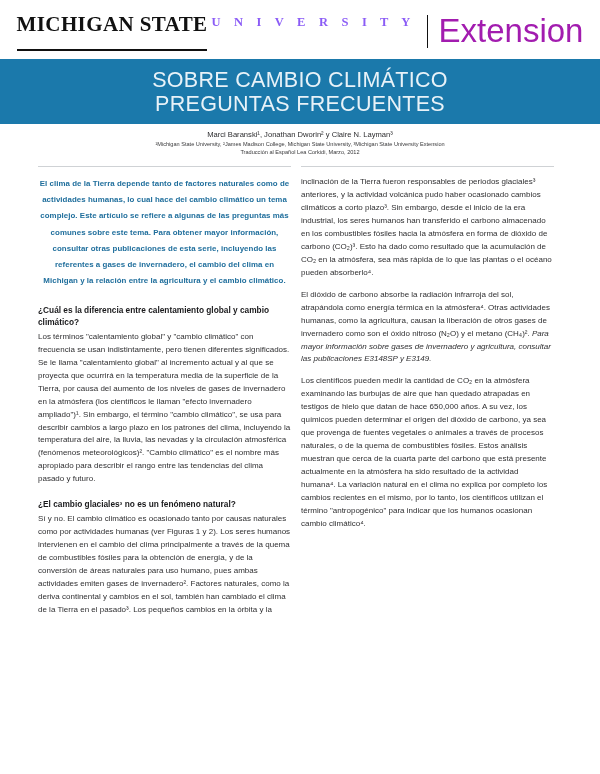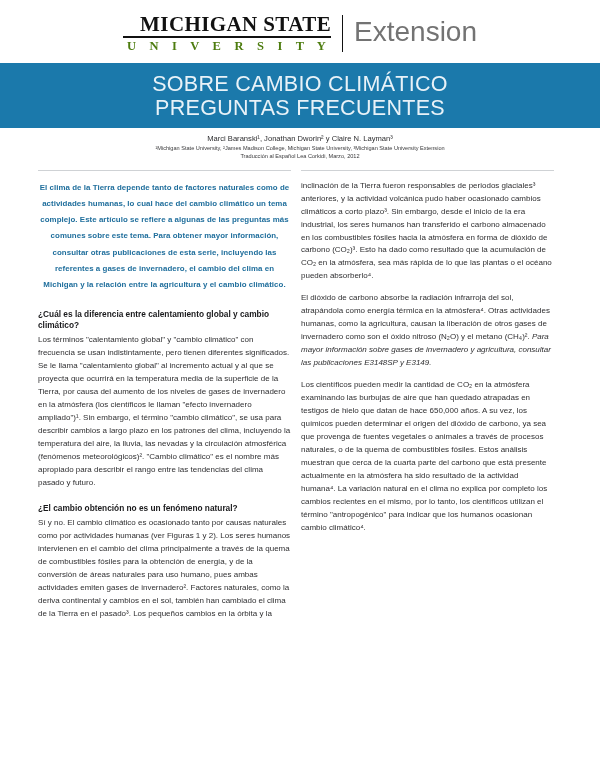--- a/index.html
+++ b/index.html
@@ -24,55 +24,55 @@
     padding: 14px 0 8px 0;
     display: flex;
     justify-content: center;
     align-items: flex-start;
   }
   .logo-block {
     display: flex;
     align-items: stretch;
   }
   .msu-lockup {
-    text-align: right;
+    text-align: left;
     padding-right: 11px;
     display: flex;
-    flex-direction: column;
+    flex-direction: row;
     justify-content: center;
   }
   .msu-top {
     font-family: "Liberation Serif", serif;
     font-weight: bold;
     font-size: 21px;
     letter-spacing: 0.4px;
     color: #111111;
     line-height: 1;
     border-bottom: 2.5px solid #111111;
     padding-bottom: 1px;
   }
   .msu-bottom {
     font-family: "Liberation Serif", serif;
     font-weight: bold;
     font-size: 12.5px;
     letter-spacing: 5.2px;
-    color: #4d7c0f;
+    color: #8b5cf6;
     line-height: 1.25;
     padding-top: 1px;
     padding-left: 4px;
   }
   .divider-rule {
     width: 1px;
     background: #111111;
     margin: 1px 0 3px 0;
   }
   .extension-word {
     font-family: "Liberation Sans", sans-serif;
-    font-size: 28px;
-    color: #737373;
+    font-size: 33px;
+    color: #a21caf;
     line-height: 1;
     padding-left: 11px;
     display: flex;
     align-items: center;
     padding-bottom: 4px;
   }
 
   
   .series-bar {
     background: #e2e3e5;
@@ -191,21 +191,21 @@
 
   <div class="columns">
 
     <div class="col">
       <div class="rule-top"></div>
       <div class="lede">El clima de la Tierra depende tanto de factores naturales como de actividades humanas, lo cual hace del cambio climático un tema complejo. Este artículo se refiere a algunas de las preguntas más comunes sobre este tema. Para obtener mayor información, consultar otras publicaciones de esta serie, incluyendo las referentes a gases de invernadero, el cambio del clima en Michigan y la relación entre la agricultura y el cambio climático.</div>
 
       <h2 class="qhead">¿Cuál es la diferencia entre calentamiento global y cambio climático?</h2>
       <p class="body">Los términos "calentamiento global" y "cambio climático" con frecuencia se usan indistintamente, pero tienen diferentes significados. Se le llama "calentamiento global" al incremento actual y al que se proyecta que ocurrirá en la temperatura media de la superficie de la Tierra, por causa del aumento de los niveles de gases de invernadero en la atmósfera (los científicos le llaman "efecto invernadero ampliado")¹. Sin embargo, el término "cambio climático", se usa para describir cambios a largo plazo en los patrones del clima, incluyendo la temperatura del aire, la lluvia, las nevadas y la circulación atmosférica (fenómenos meteorológicos)². "Cambio climático" es el nombre más apropiado para describir el rango entre las tendencias del clima pasado y futuro.</p>
 
-      <h2 class="qhead">¿El cambio obtención no es un fenómeno natural?</h2>
+      <h2 class="qhead">¿El cambio glaciales³ no es un fenómeno natural?</h2>
       <p class="body">Sí y no. El cambio climático es ocasionado tanto por causas naturales como por actividades humanas (ver Figuras 1 y 2). Los seres humanos intervienen en el cambio del clima principalmente a través de la quema de combustibles fósiles para la obtención de energía, y de la conversión de áreas naturales para uso humano, pues ambas actividades emiten gases de invernadero². Factores naturales, como la deriva continental y cambios en el sol, también han cambiado el clima de la Tierra en el pasado³. Los pequeños cambios en la órbita y la</p>
     </div>
 
     <div class="col">
       <div class="rule-top"></div>
       <p class="body">inclinación de la Tierra fueron responsables de periodos glaciales³ anteriores, y la actividad volcánica pudo haber ocasionado cambios climáticos a corto plazo³. Sin embargo, desde el inicio de la era industrial, los seres humanos han transferido el carbono almacenado en los combustibles fósiles hacia la atmósfera en forma de dióxido de carbono (CO₂)³. Esto ha dado como resultado que la acumulación de CO₂ en la atmósfera, sea más rápida de lo que las plantas o el océano pueden absorberlo⁴.</p>
       <p class="body"><span>El dióxido de carbono absorbe la radiación infrarroja del sol, atrapándola como energía térmica en la atmósfera⁴. Otras actividades humanas, como la agricultura, causan la liberación de otros gases de invernadero como son el óxido nitroso (N₂O) y el metano (CH₄)².</span> <span class="ital">Para mayor información sobre gases de invernadero y agricultura, consultar las publicaciones E3148SP y E3149.</span></p>
       <p class="body">Los científicos pueden medir la cantidad de CO₂ en la atmósfera examinando las burbujas de aire que han quedado atrapadas en testigos de hielo que datan de hace 650,000 años. A su vez, los químicos pueden determinar el origen del dióxido de carbono, ya sea que provenga de fuentes vegetales o animales a través de procesos naturales, o de la quema de combustibles fósiles. Estos análisis muestran que cerca de la cuarta parte del carbono que está presente actualmente en la atmósfera ha sido resultado de la actividad humana⁴. La variación natural en el clima no explica por completo los cambios recientes en el mismo, por lo tanto, los científicos utilizan el término "antropogénico" para indicar que los humanos ocasionan cambio climático⁴.</p>
     </div>
 

